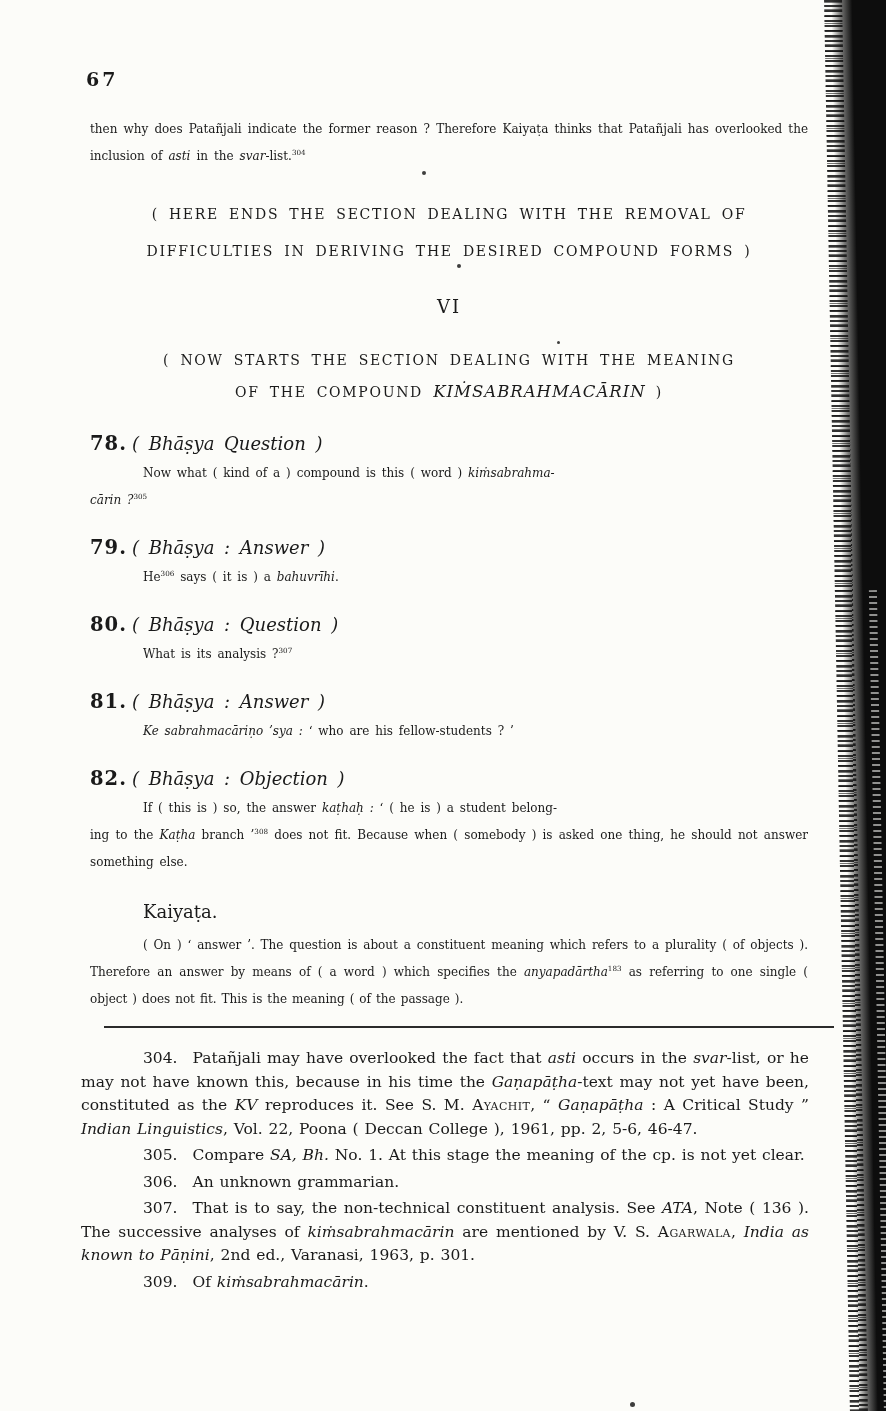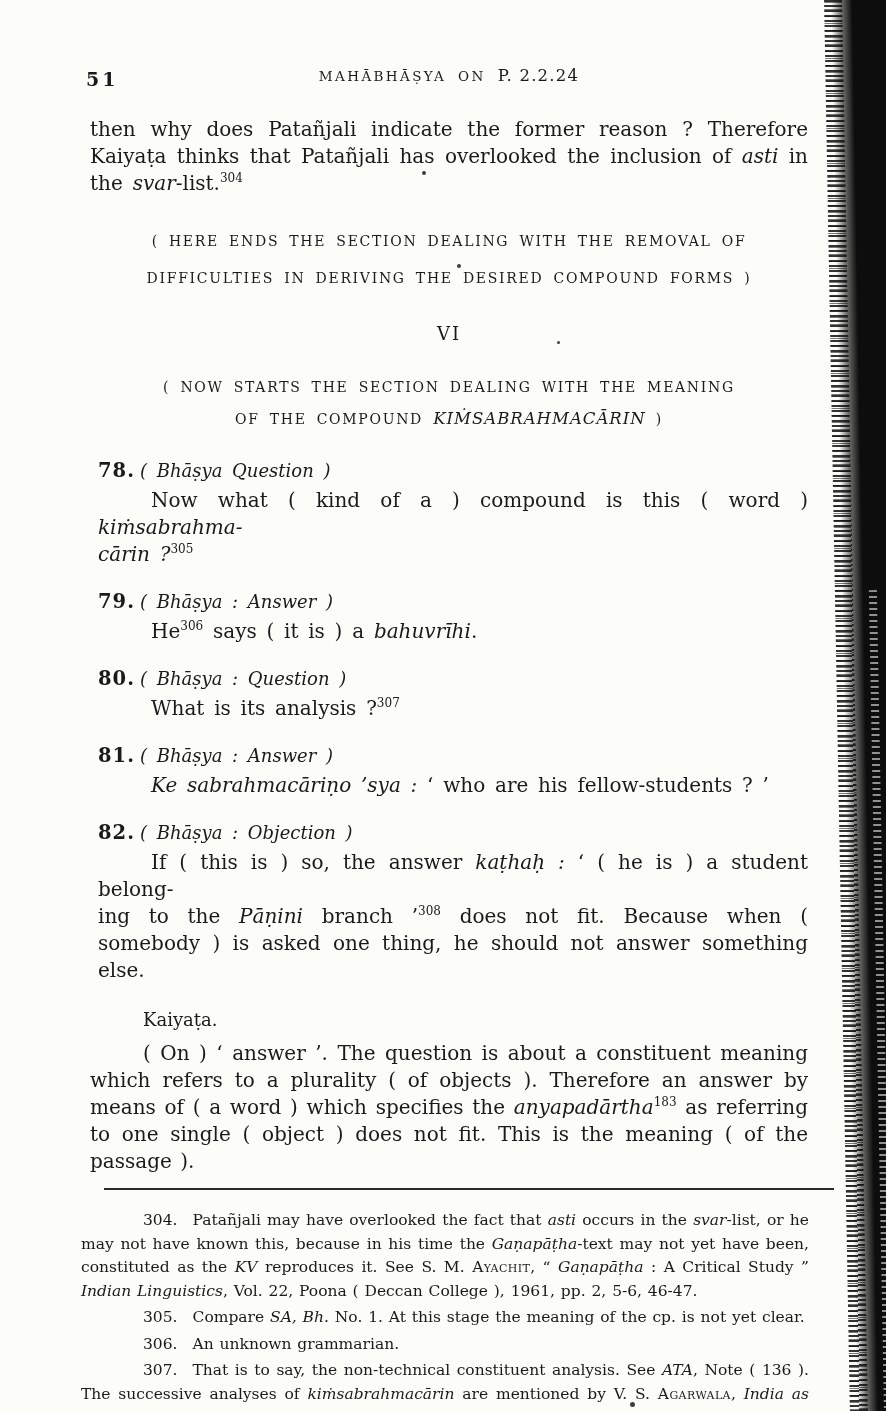--- a/index.html
+++ b/index.html
@@ -9,31 +9,31 @@
     font-family:"DejaVu Serif","Liberation Serif",serif;color:#1a1a1a;
   }
   .content{position:absolute;left:90px;top:0;width:718px;}
 
   .header{position:relative;margin-top:66px;height:26px;}
   .pageno{position:absolute;left:-4px;top:2px;font-size:19px;font-weight:bold;letter-spacing:3px;}
   .running{text-align:center;white-space:nowrap;}
   .rt-main{font-size:13.5px;letter-spacing:2.4px;word-spacing:5px;}
   .rt-ref{font-size:16.5px;letter-spacing:1.2px;margin-left:12px;}
 
-  .para{margin:0;font-size:20px;line-height:27px;text-align:justify;}
+  .para{margin:0;font-size:12px;line-height:27px;text-align:justify;}
   .intro{margin-top:24px;word-spacing:0.18em;}
 
   .center-block{text-align:center;font-size:14px;letter-spacing:1.7px;word-spacing:4px;}
   .closing{margin-top:26px;line-height:37px;}
   .roman-numeral{margin-top:26px;text-align:center;font-size:18px;letter-spacing:2px;}
   .opening{margin-top:28px;line-height:31px;}
   .opening .it{font-size:16.5px;letter-spacing:1px;}
 
   .entries{margin-top:24px;}
-  .entry{margin-top:22px;margin-left:8px;}
+  .entry{margin-top:22px;}
   .entry:first-child{margin-top:0;}
   .entry-head{font-size:18px;}
   .entry-num{display:inline-block;width:42px;font-weight:bold;font-size:19.5px;letter-spacing:1px;}
   .entry-title{font-style:italic;word-spacing:0.22em;}
   .entry .para{margin-top:5px;text-indent:53px;word-spacing:0.17em;}
 
   .kaiyata-label{margin:22px 0 0;font-size:18px;text-indent:53px;line-height:27px;}
   .kaiyata{margin-top:7px;text-indent:53px;word-spacing:0.10em;}
 
   .footnote-rule{margin:13px 0 0 14px;width:730px;border-top:2px solid #2b2b2b;}
@@ -71,24 +71,21 @@
   <div class="binding"></div>
 
   <div class="speck" style="left:422px;top:171px;"></div>
   <div class="speck" style="left:457px;top:264px;"></div>
   <div class="speck" style="left:557px;top:341px;width:3px;height:3px;"></div>
   <div class="speck" style="left:630px;top:1402px;width:5px;height:5px;"></div>
 
   <div class="content">
 
     <div class="header">
-      <span class="pageno">51</span>
-      <div class="running">
-        <span class="rt-main">MAHĀBHĀṢYA ON</span><span class="rt-ref">P. 2.2.24</span>
-      </div>
+      <span class="pageno">67</span>
     </div>
 
     <p class="para intro"><span>then why does Patañjali indicate the former reason ?  Therefore Kaiyaṭa thinks that Patañjali has overlooked the inclusion of </span><span class="it">asti</span><span> in the </span><span class="it">svar</span><span>-list.</span><sup>304</sup></p>
 
     <div class="center-block closing">
       <div>( HERE ENDS THE SECTION DEALING WITH THE REMOVAL OF</div>
       <div>DIFFICULTIES IN DERIVING THE DESIRED COMPOUND FORMS )</div>
     </div>
 
     <div class="roman-numeral">VI</div>
@@ -125,21 +122,21 @@
         <div class="entry-head">
           <span class="entry-num">81.</span><span class="entry-title">( Bhāṣya : Answer )</span>
         </div>
         <p class="para"><span class="it">Ke sabrahmacāriṇo ’sya :</span><span> ‘ who are his fellow-students ? ’</span></p>
       </div>
 
       <div class="entry">
         <div class="entry-head">
           <span class="entry-num">82.</span><span class="entry-title">( Bhāṣya : Objection )</span>
         </div>
-        <p class="para"><span>If ( this is ) so, the answer </span><span class="it">kaṭhaḥ :</span><span> ‘ ( he is ) a student belong-</span><br><span>ing to the </span><span class="it">Pāṇini</span><span> branch ’</span><sup>308</sup><span> does not fit. Because when ( somebody ) is asked one thing, he should not answer something else.</span></p>
+        <p class="para"><span>If ( this is ) so, the answer </span><span class="it">kaṭhaḥ :</span><span> ‘ ( he is ) a student belong-</span><br><span>ing to the </span><span class="it">Kaṭha</span><span> branch ’</span><sup>308</sup><span> does not fit. Because when ( somebody ) is asked one thing, he should not answer something else.</span></p>
       </div>
 
     </section>
 
     <p class="kaiyata-label">Kaiyaṭa.</p>
     <p class="para kaiyata"><span>( On ) ‘ answer ’.  The question is about a constituent meaning which refers to a plurality ( of objects ).  Therefore an answer by means of ( a word ) which specifies the </span><span class="it">anyapadārtha</span><sup>183</sup><span> as referring to one single ( object ) does not fit.  This is the meaning ( of the passage ).</span></p>
 
     <div class="footnote-rule"></div>
 
     <section class="footnotes">

